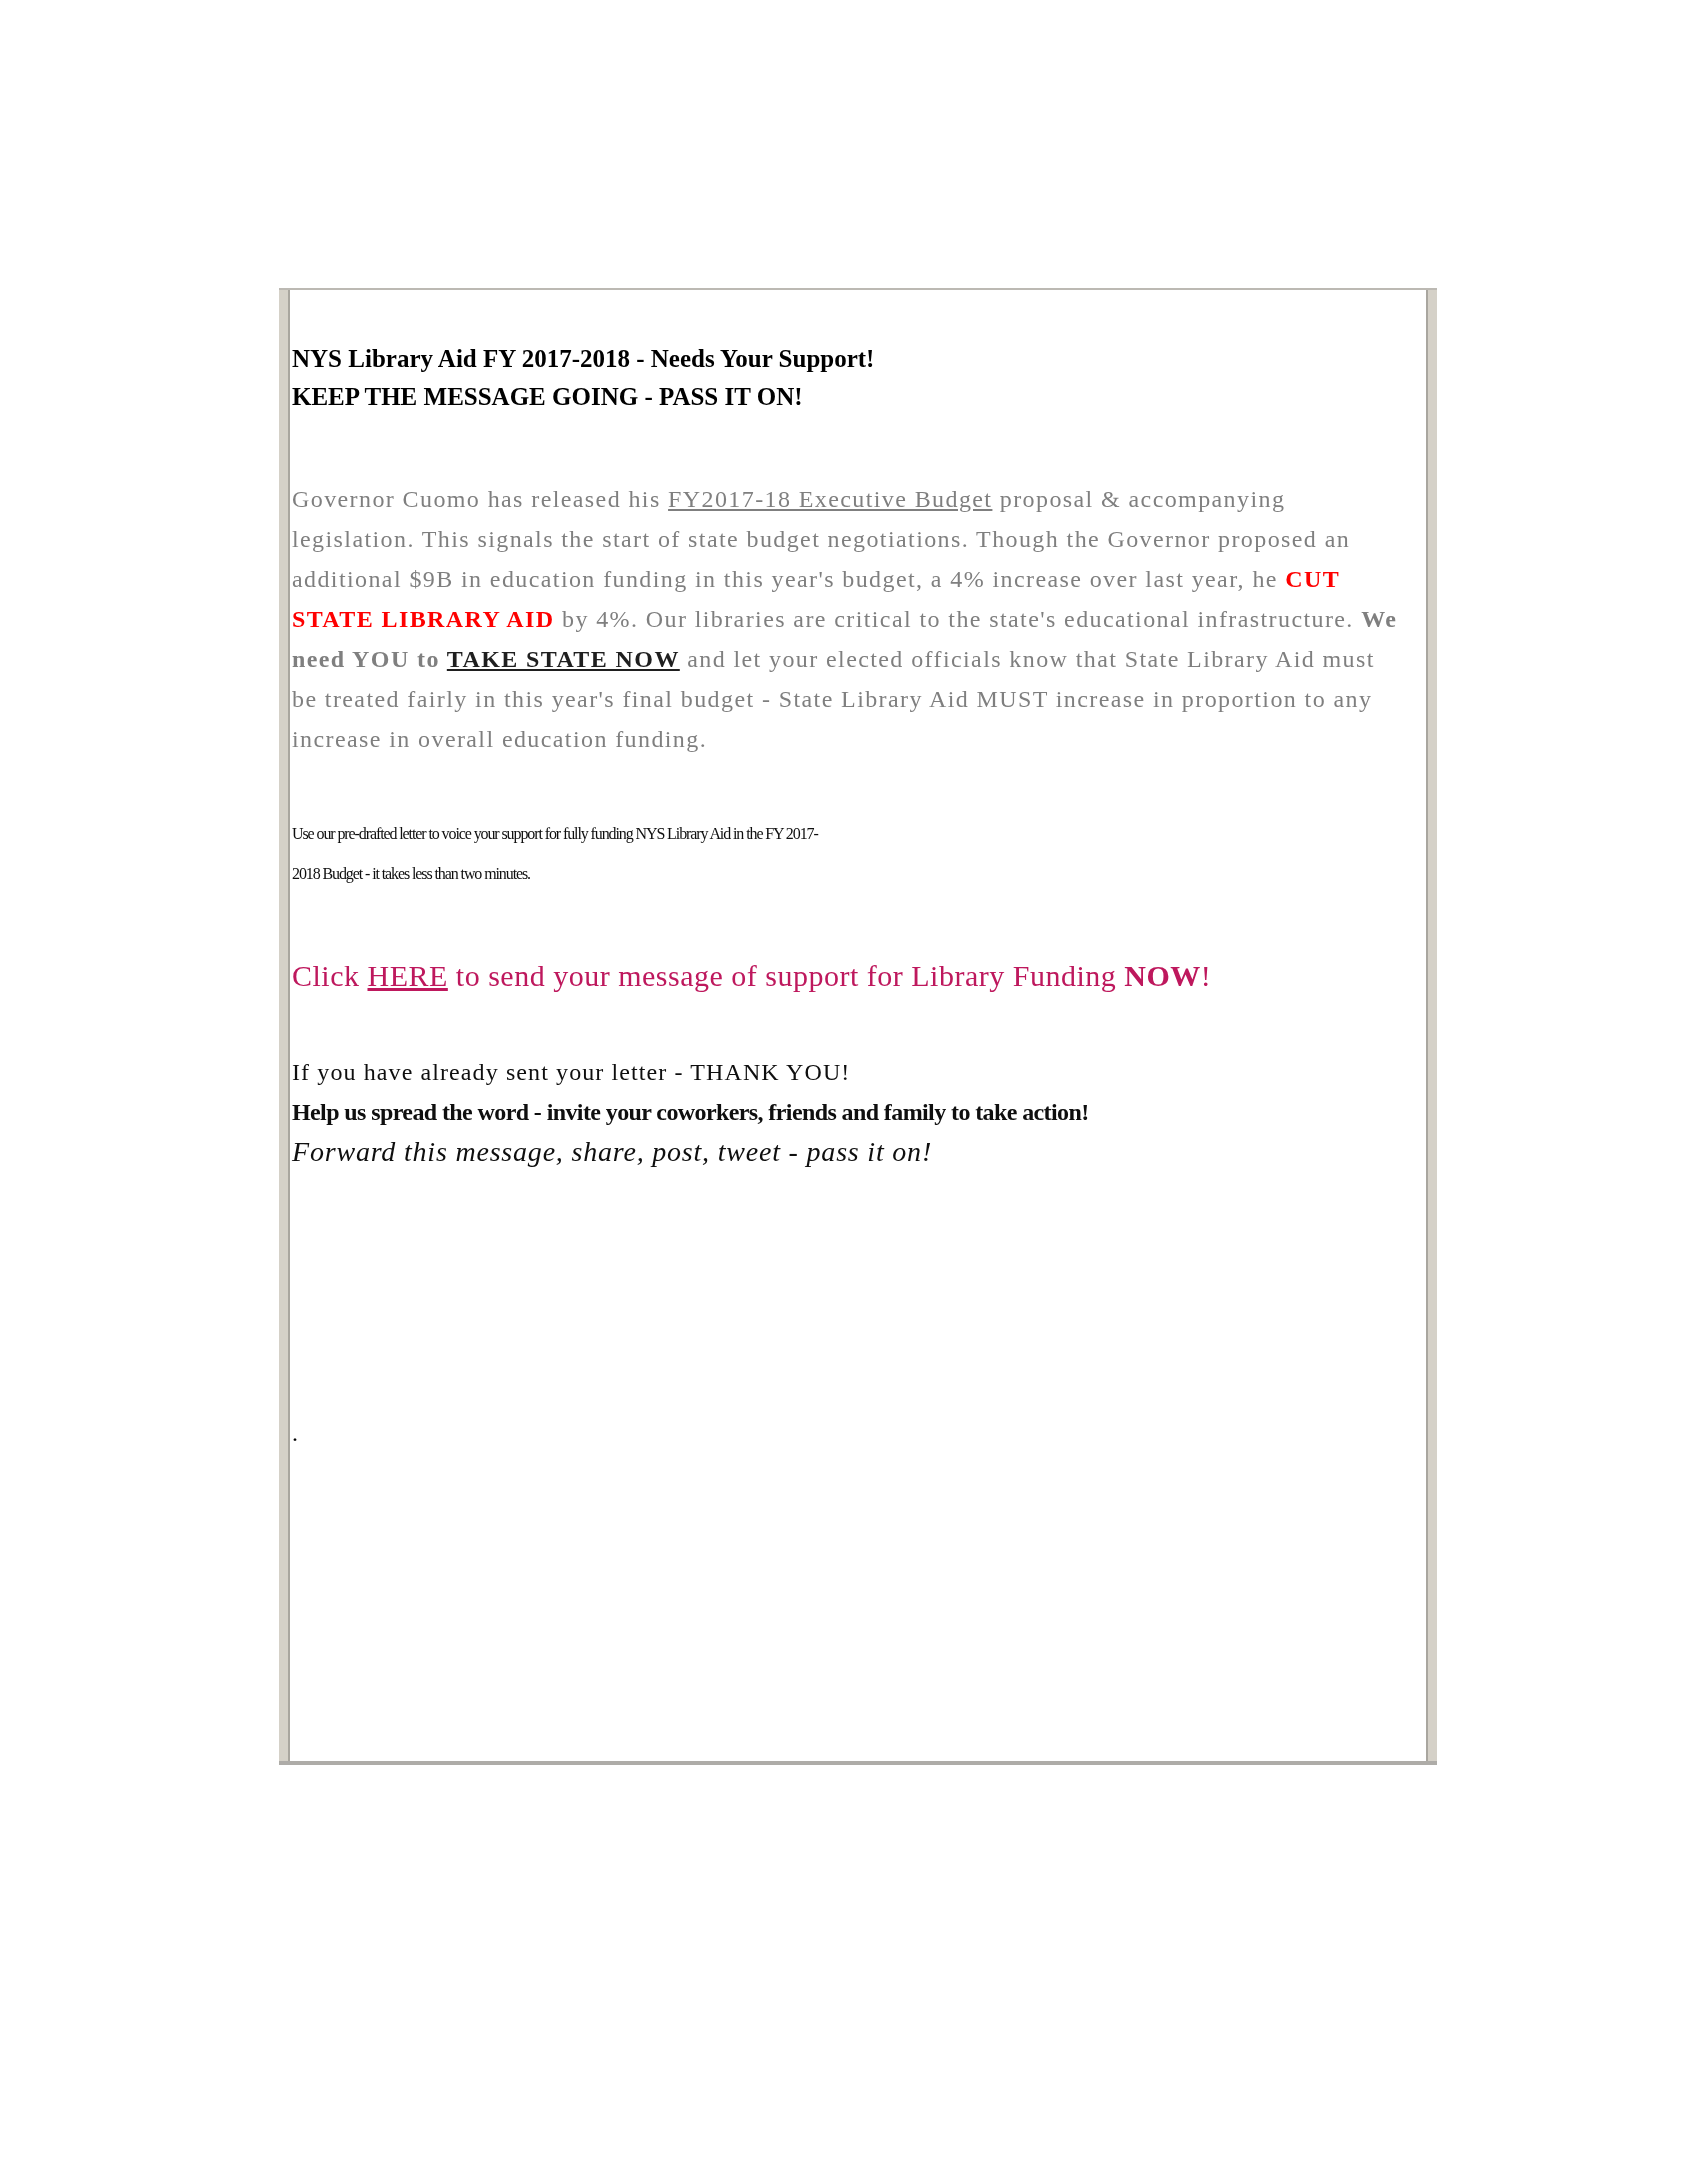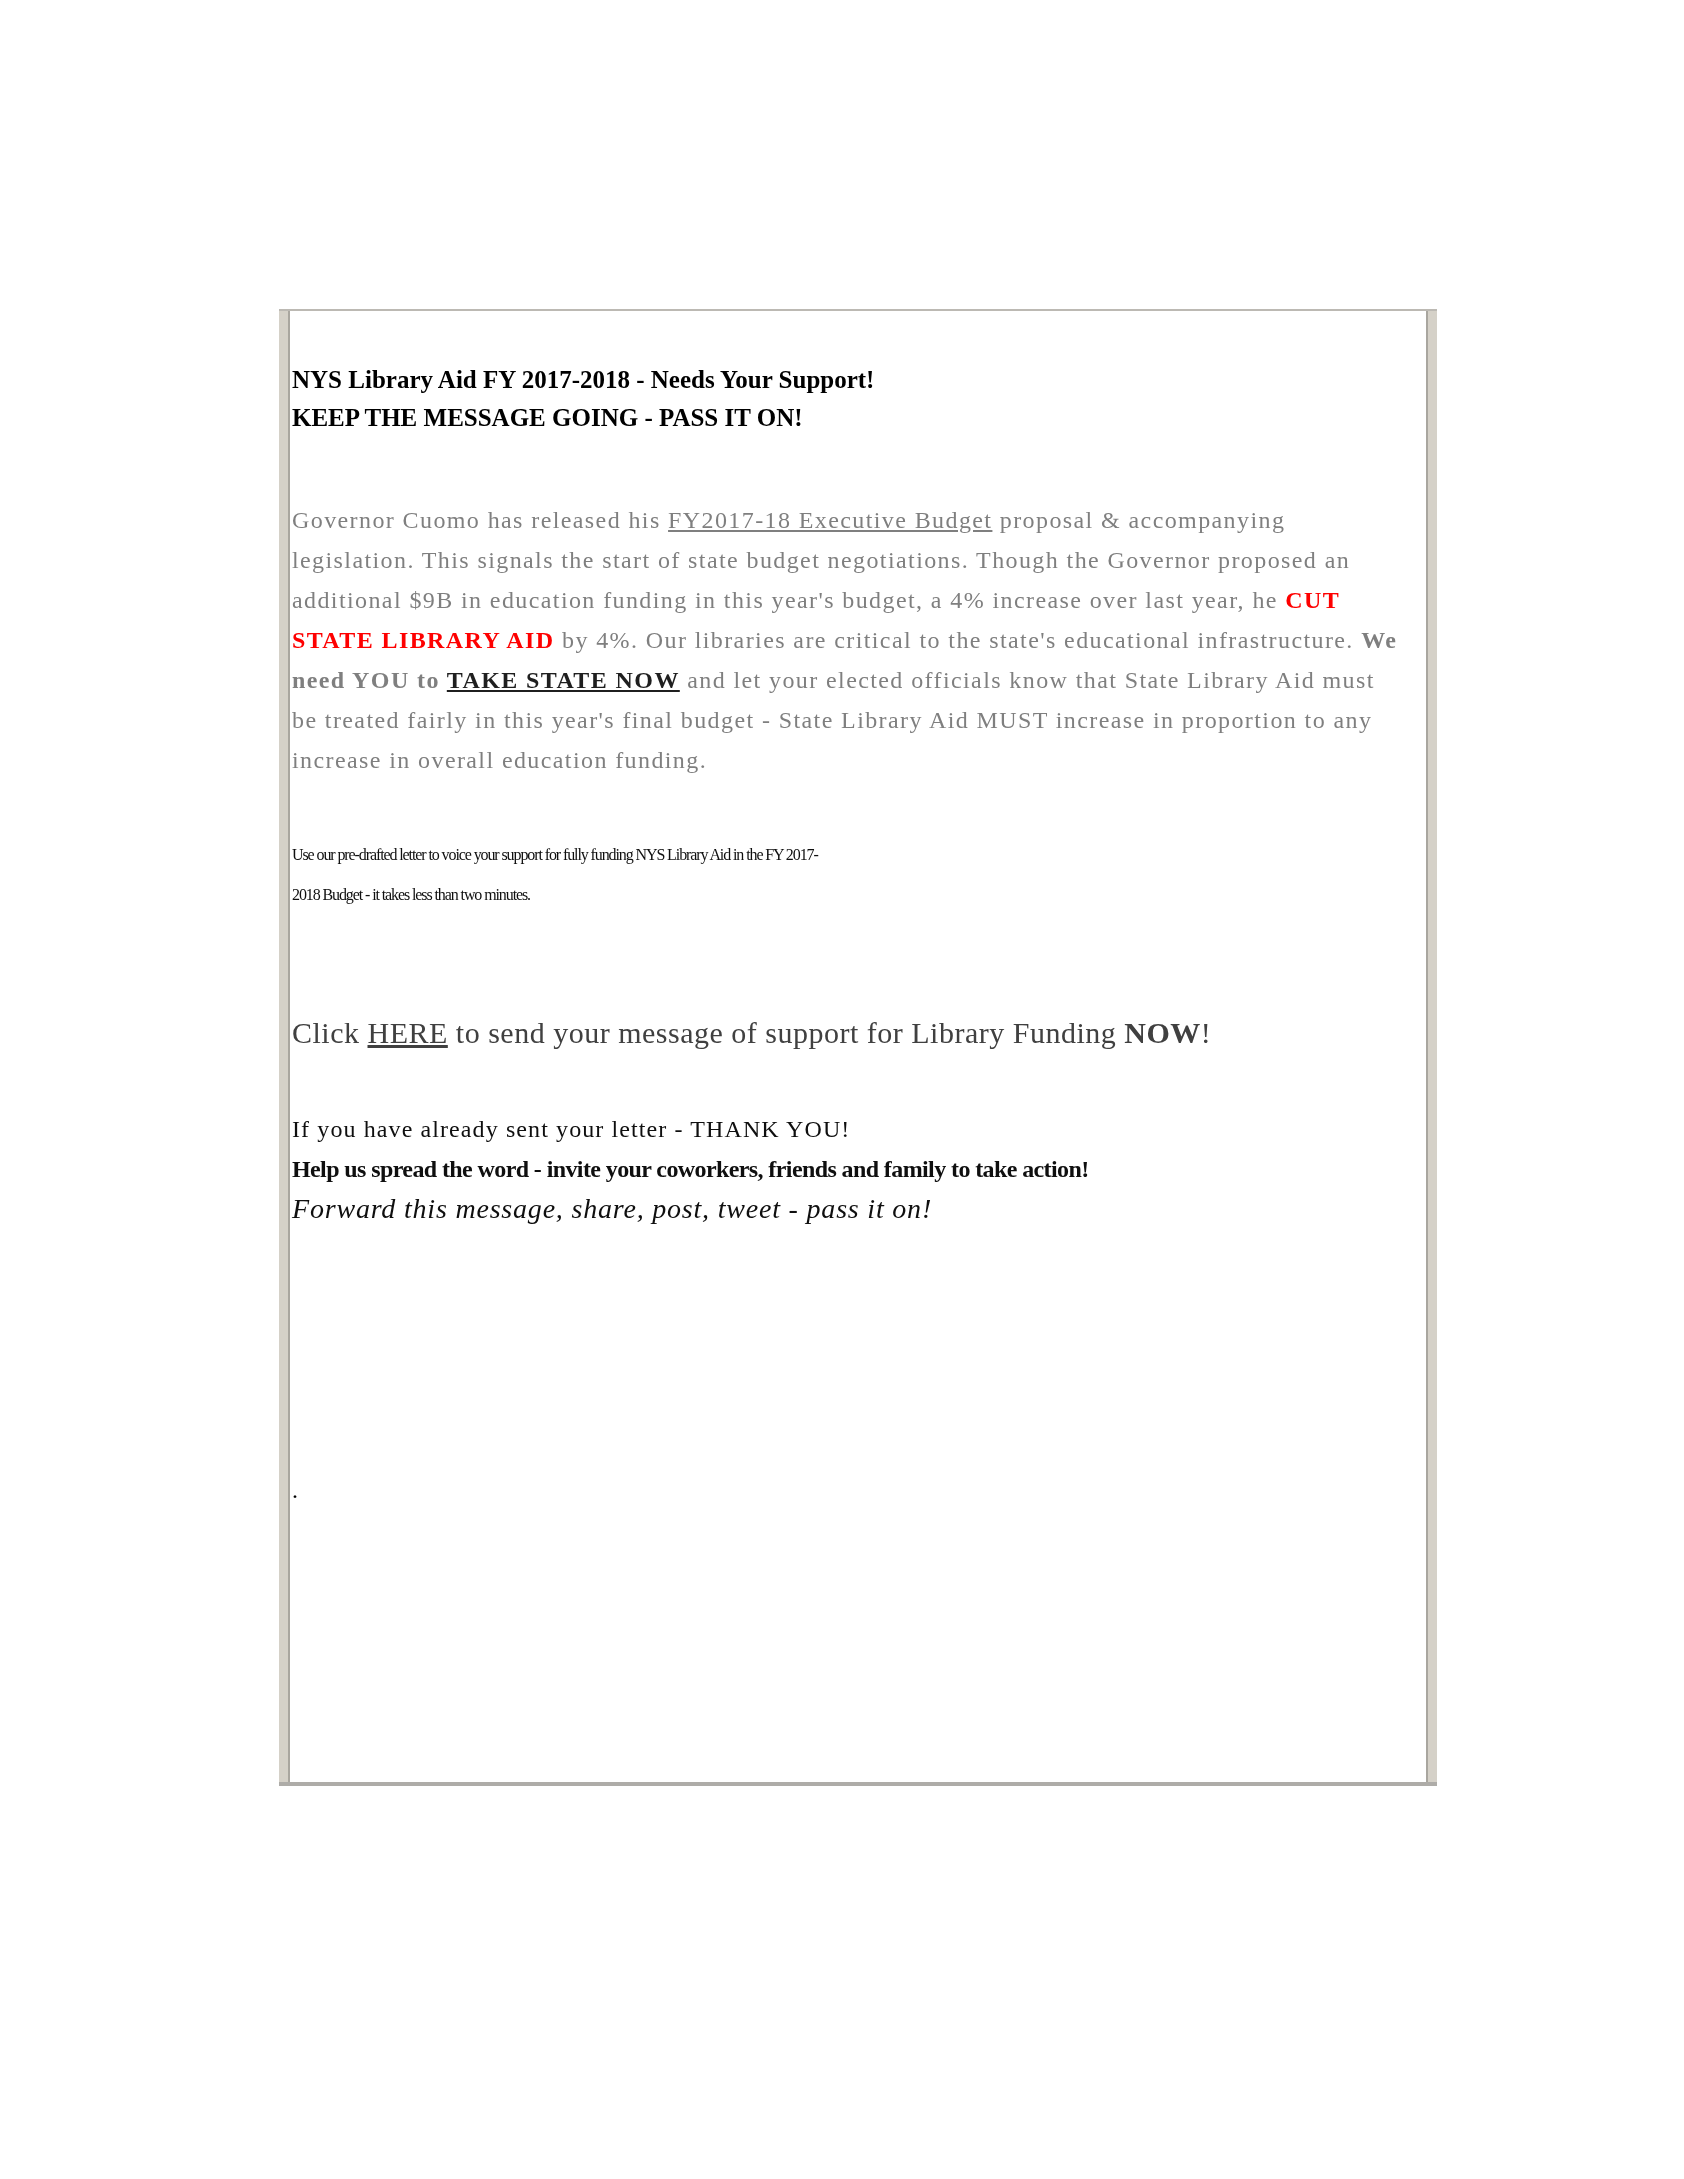--- a/index.html
+++ b/index.html
@@ -10,21 +10,21 @@
   body {
     width: 1684px;
     height: 2179px;
     position: relative;
     font-family: "Liberation Serif", "DejaVu Serif", serif;
   }
   
   .page {
     position: absolute;
     left: 279px;
-    top: 309px;
+    top: 288px;
     width: 1158px;
     height: 1477px;
     background: #d5d1c8;
     border-top: 2px solid #bcb9b3;
     border-bottom: 4px solid #aeaca8;
     box-sizing: border-box;
   }
   .page-inner {
     background: #ffffff;
     height: 100%;
@@ -34,21 +34,21 @@
     box-sizing: border-box;
     padding: 50px 0 0 2px;
     overflow: hidden;
   }
   .sec { white-space: nowrap; }
   .ln { white-space: nowrap; }
 
   .heading  { font-size: 25px; line-height: 38px; font-weight: bold; color: #000000; }
   .intro    { margin-top: 63px; font-size: 24px; line-height: 40px; color: #7f7f7f; letter-spacing: 1.4px; }
   .letter   { margin-top: 55px; font-size: 16px; line-height: 40px; color: #0f0f0f; letter-spacing: -1.1px; }
-  .cta      { margin-top: 96px; font-size: 30px; line-height: 44px; color: #404040; letter-spacing: 0.5px; }
+  .cta      { margin-top: 60px; font-size: 30px; line-height: 44px; color: #be185d; letter-spacing: 0.5px; }
   .outro    { margin-top: 54px; font-size: 24px; line-height: 40px; color: #0f0f0f; }
   .trailing { margin-top: 240px; font-size: 24px; line-height: 40px; color: #000000; }
 
   
   .r-u        { text-decoration: underline; text-align: center; }
   .r-b        { font-weight: bold; }
   .r-red      { color: #fe0000; font-weight: bold; }
   .r-linkdark { color: #1f1f1f; font-weight: bold; text-decoration: underline; }
   .r-i        { font-style: italic; font-size: 28px; letter-spacing: 0.8px; }
   .r-sp       { letter-spacing: 1.1px; }

